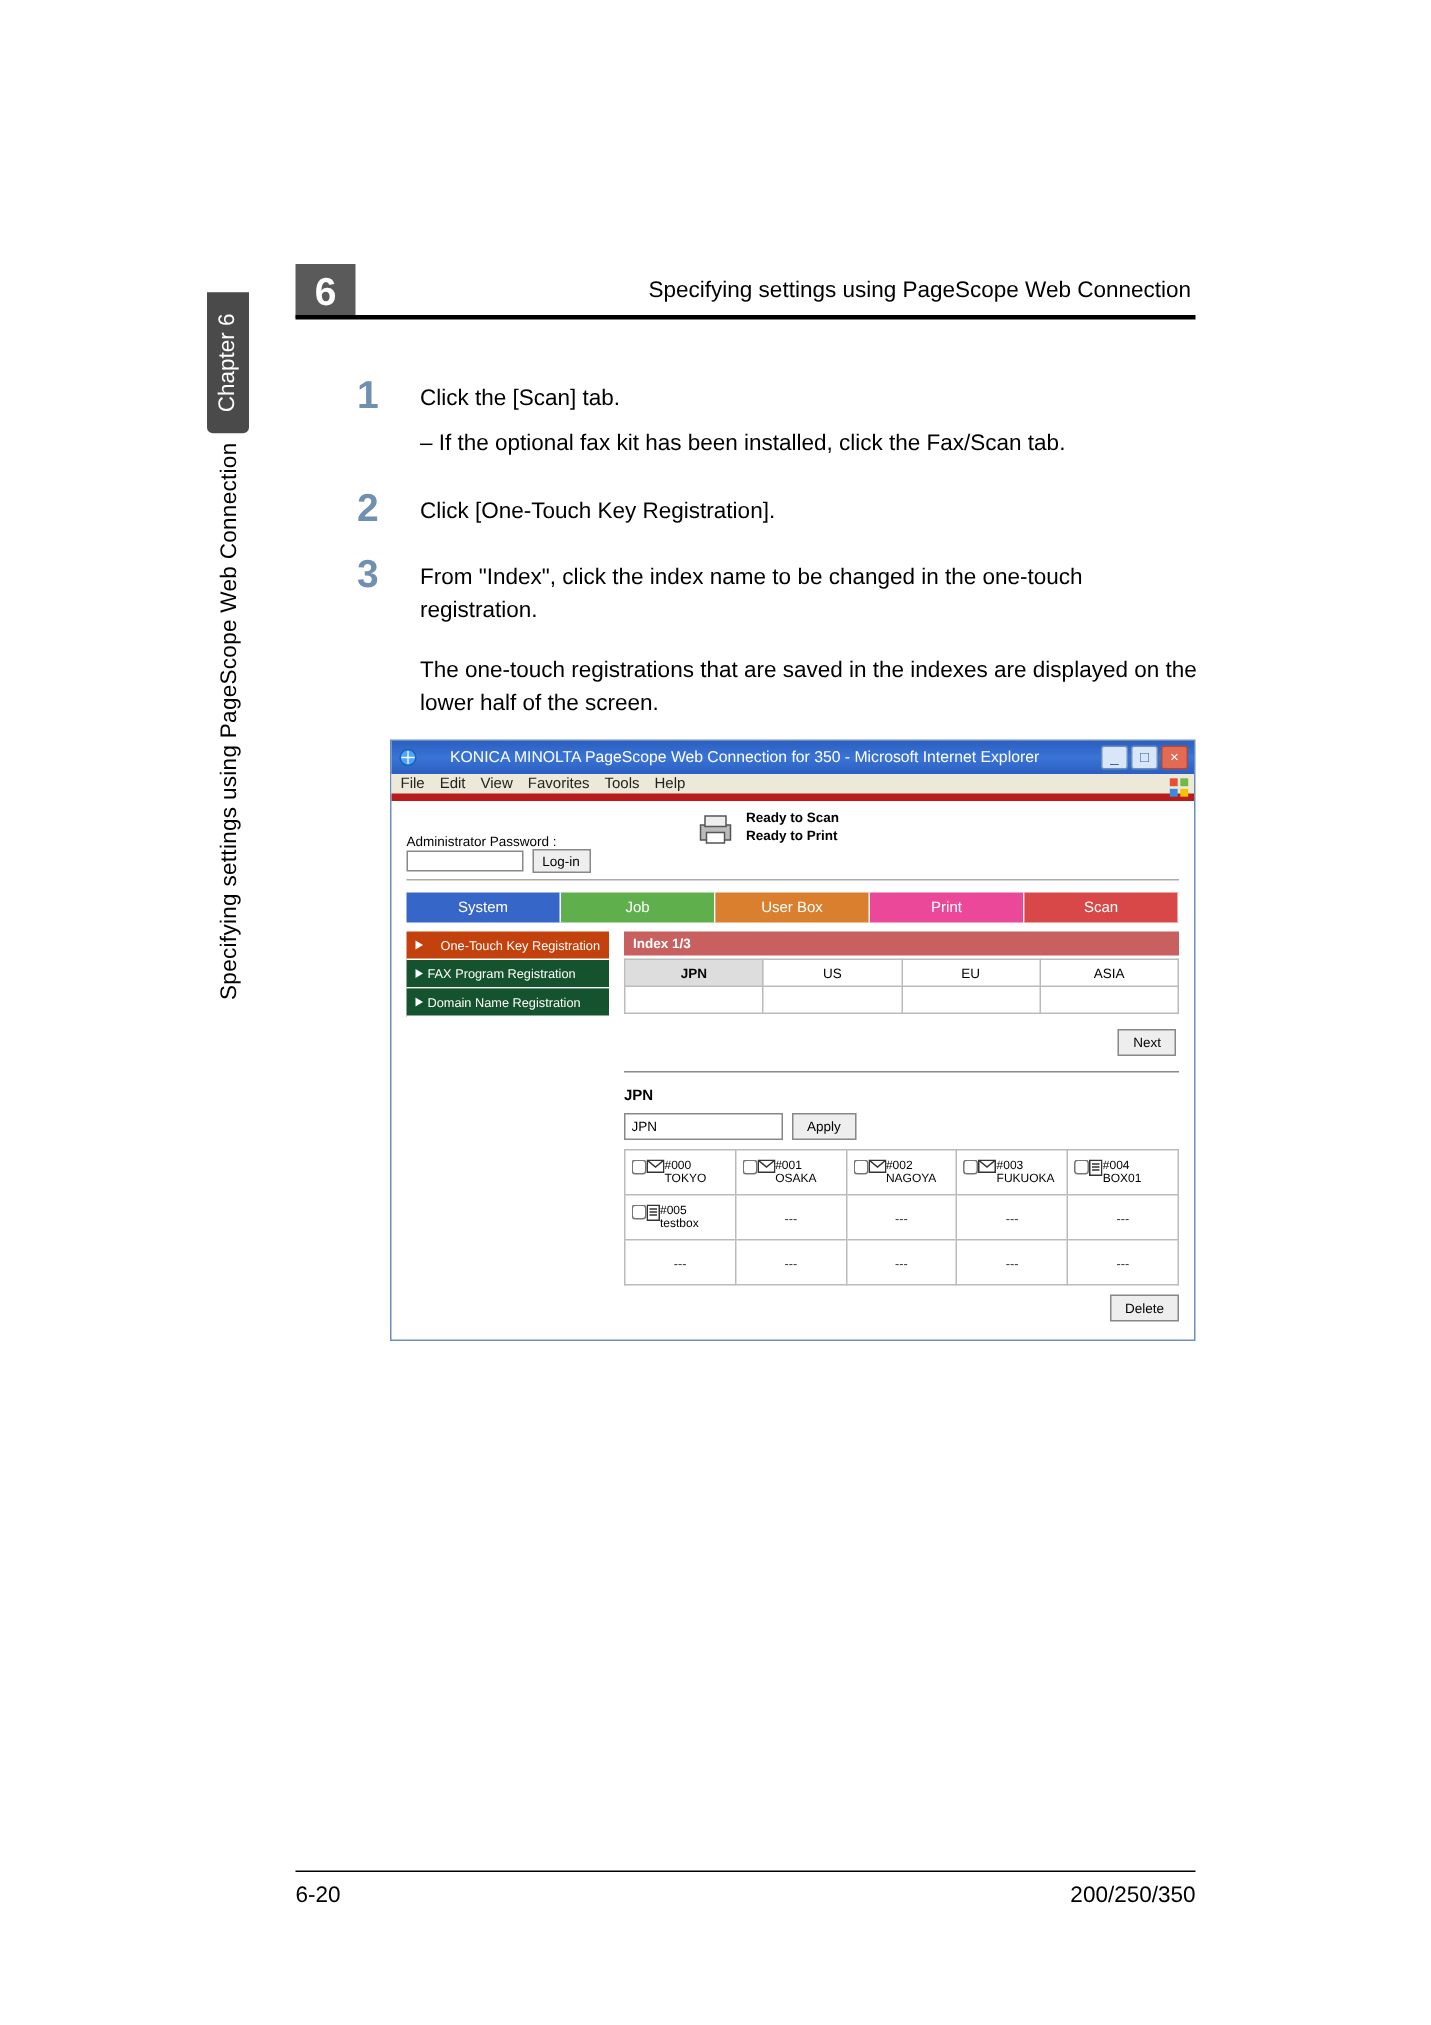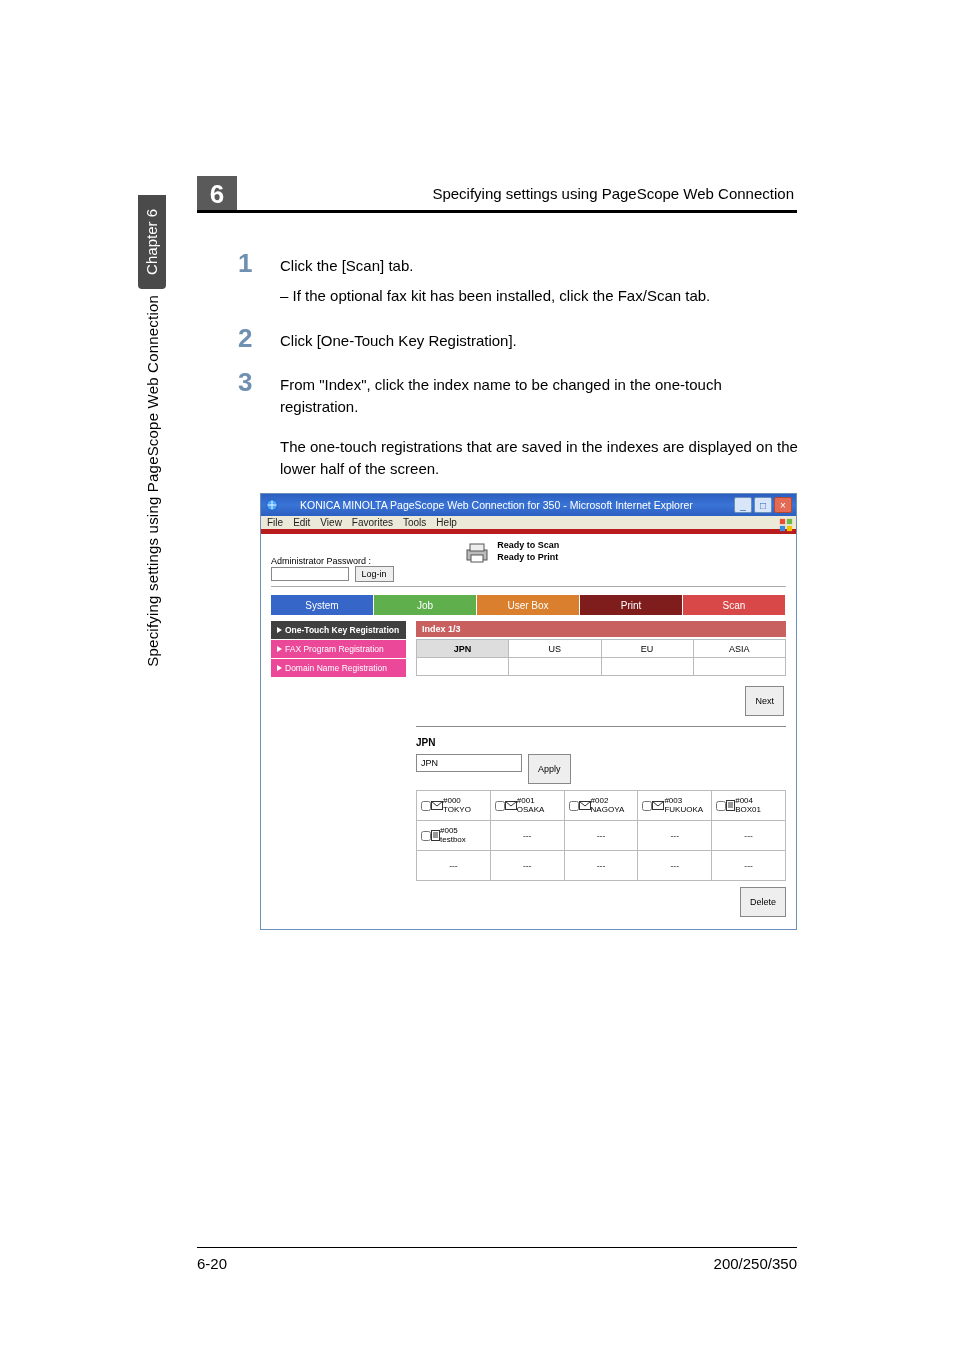--- a/index.html
+++ b/index.html
@@ -230,40 +230,40 @@
     color: #fff;
     font-size: 10px;
     display: flex;
     align-items: center;
     justify-content: center;
     border-right: 1px solid #fff;
   }
   .ps-tab.system { background: #3766c9; }
   .ps-tab.job { background: #5fb04c; }
   .ps-tab.userbox { background: #d97f2e; }
-  .ps-tab.print { background: #7f1d1d; }
+  .ps-tab.print { background: #ec4899; }
   .ps-tab.scan { background: #d94848; }
 
   .ps-main {
     display: flex;
     margin-top: 6px;
     gap: 4px;
   }
   .left-nav { width: 135px; }
   .nav-item {
     color: #fff;
     font-size: 8.5px;
     padding: 4px 6px;
     border-bottom: 1px solid #fff;
     display: flex;
     align-items: center;
     gap: 3px;
   }
-  .nav-item.red { background: #404040; font-weight: bold; }
-  .nav-item.red2 { background: #ec4899; }
+  .nav-item.red { background: #c2410c; font-weight: normal; justify-content: space-between; }
+  .nav-item.red2 { background: #14532d; }
   .nav-item .tri {
     width: 0; height: 0;
     border-top: 3px solid transparent;
     border-bottom: 3px solid transparent;
     border-left: 5px solid #fff;
   }
 
   .right-pane {
     flex: 1;
     padding-left: 6px;
@@ -289,21 +289,21 @@
     height: 18px;
     font-size: 9px;
     text-align: center;
     padding: 2px;
   }
   .index-table td.sel { background: #ddd; font-weight: bold; }
 
   .next-row { text-align: right; margin: 10px 2px; }
   .small-btn {
     font-size: 9px;
-    height: 30px;
+    height: 18px;
     border: 1px solid #888;
     background: #eee;
     padding: 2px 9px;
   }
 
   .sep-line { border-top: 1px solid #888; margin: 8px 0 10px 0; }
 
   .group-label { font-size: 10px; font-weight: bold; margin-bottom: 6px; }
 
   .group-input-row {
@@ -326,21 +326,21 @@
   }
   .entries-table td {
     border: 1px solid #bbb;
     height: 30px;
     font-size: 8.5px;
     padding: 2px 4px;
     vertical-align: middle;
   }
   .entry-cell {
     display: flex;
-    align-items: center;
+    align-items: flex-start;
     gap: 0;
   }
   .entry-cell input[type=checkbox] {
     width: 10px; height: 10px;
   }
   .mail-icon {
     width: 12px; height: 9px;
     display: inline-block;
   }
   .doc-icon {

